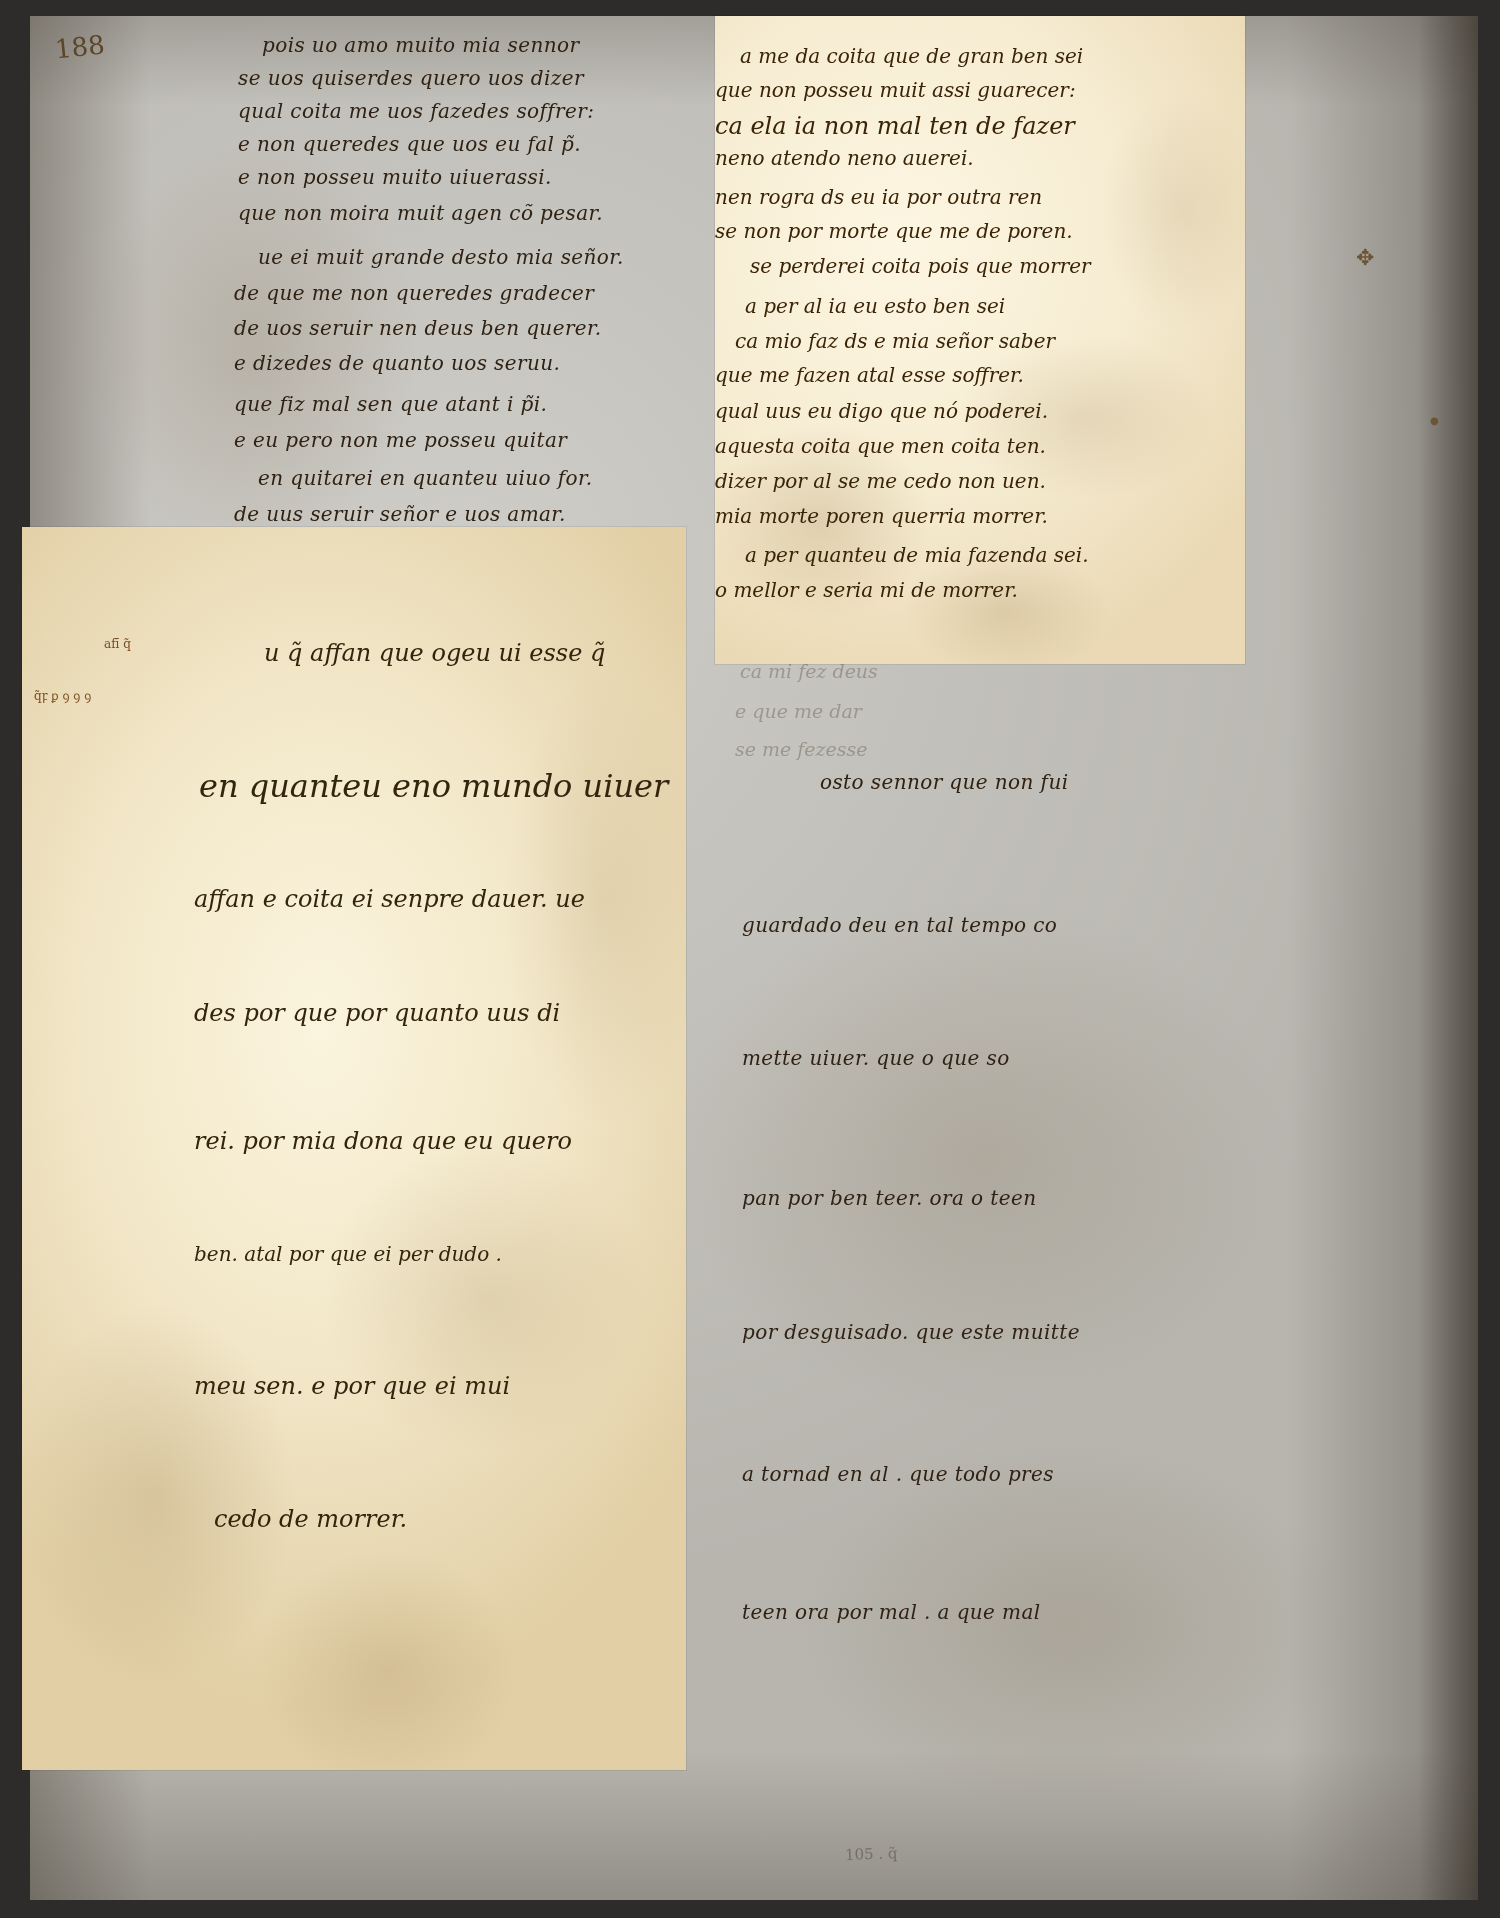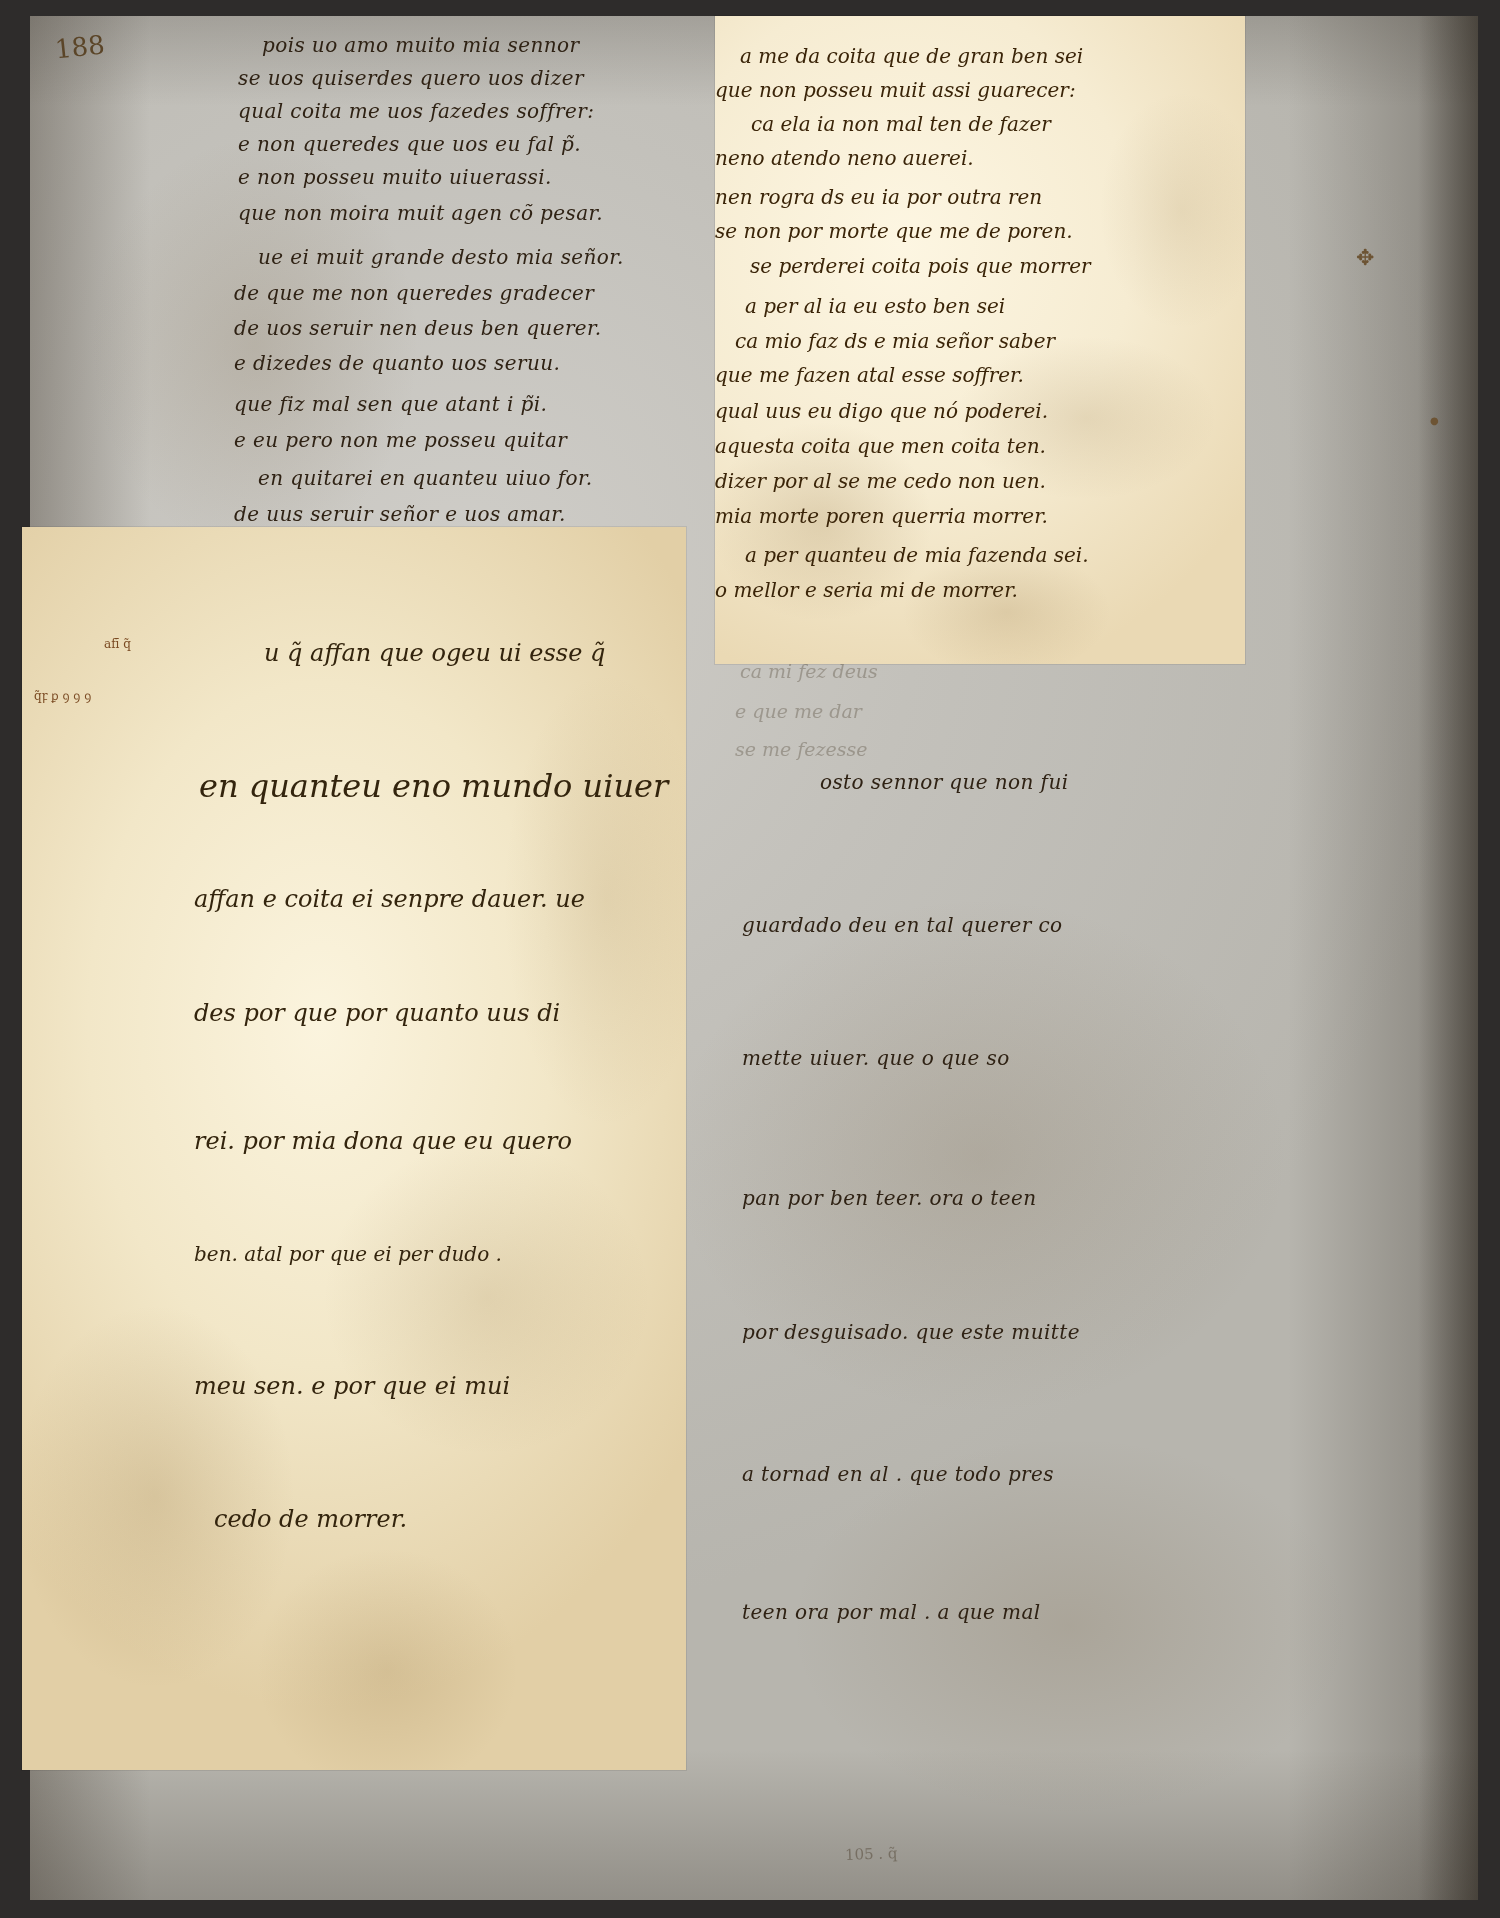--- a/index.html
+++ b/index.html
@@ -202,33 +202,33 @@
     <div class="ink ghost" style="left:470px; top:630px;">de mi prazer</div>
     <div class="ink ghost" style="left:740px; top:660px;">ca mi fez deus</div>
     <div class="ink ghost" style="left:735px; top:700px;">e que me dar</div>
     <div class="ink ghost" style="left:735px; top:738px;">se me fezesse</div>
     <div class="ink ghost" style="left:250px; top:820px;">de nossa merce</div>
     <div class="ink ghost" style="left:250px; top:858px;">u me quisesse</div>
   </div>
 
   <div>
     <div class="ink col-b-line" style="left:820px;  top:770px;">osto sennor  que  non fui</div>
-    <div class="ink col-b-line" style="left:742px;  top:913px;">guardado  deu  en  tal querer co</div>
+    <div class="ink col-b-line" style="left:742px;  top:913px;">guardado  deu  en  tal tempo co</div>
     <div class="ink col-b-line" style="left:742px;  top:1046px;">mette uiuer.  que  o que  so</div>
     <div class="ink col-b-line" style="left:742px;  top:1186px;">pan  por  ben teer.  ora  o teen</div>
     <div class="ink col-b-line" style="left:742px;  top:1320px;">por desguisado.  que  este  muitte</div>
     <div class="ink col-b-line" style="left:742px;  top:1462px;">a tornad  en al . que  todo pres</div>
     <div class="ink col-b-line" style="left:742px;  top:1600px;">teen ora por mal . a que  mal</div>
   </div>
 
   <div class="patch patch-tr">
     <div class="patch-grain"></div>
     <div class="ink" style="left:25px;  top:28px;  font-size:20px;">a me da coita  que de gran ben sei</div>
     <div class="ink" style="left:0px;   top:62px;  font-size:20px;">que non posseu muit assi guarecer:</div>
-    <div class="ink" style="left:0px;   top:96px;  font-size:20px;padding-left:36px;">ca ela ia non mal ten de fazer</div>
+    <div class="ink" style="left:0px;   top:96px;  font-size:24px;">ca ela ia non mal ten de fazer</div>
     <div class="ink" style="left:0px;   top:130px; font-size:20px;">neno atendo neno auerei.</div>
     <div class="ink" style="left:0px;   top:169px; font-size:20px;">nen rogra ds eu ia por outra ren</div>
     <div class="ink" style="left:0px;   top:203px; font-size:20px;">se non por morte que me de poren.</div>
     <div class="ink" style="left:5px;   top:238px; font-size:20px;margin-left:30px;">se perderei coita pois que morrer</div>
     <div class="ink" style="left:30px;  top:278px; font-size:20px;">a per al ia eu esto ben sei</div>
     <div class="ink" style="left:0px;   top:313px; font-size:20px;margin-left:20px;">ca mio faz ds e mia señor saber</div>
     <div class="ink" style="left:0px;   top:347px; font-size:20px;">que me fazen atal esse soffrer.</div>
     <div class="ink" style="left:0px;   top:383px; font-size:20px;">qual uus eu digo que nó poderei.</div>
     <div class="ink" style="left:0px;   top:418px; font-size:20px;">aquesta coita que men coita ten.</div>
     <div class="ink" style="left:0px;   top:453px; font-size:20px;">dizer por al se me cedo non uen.</div>

